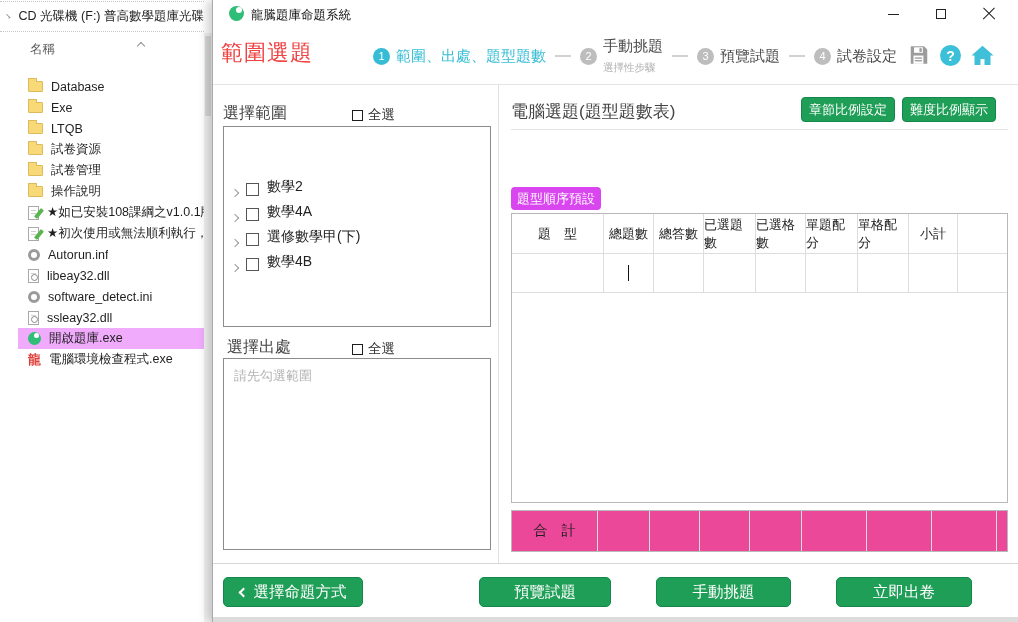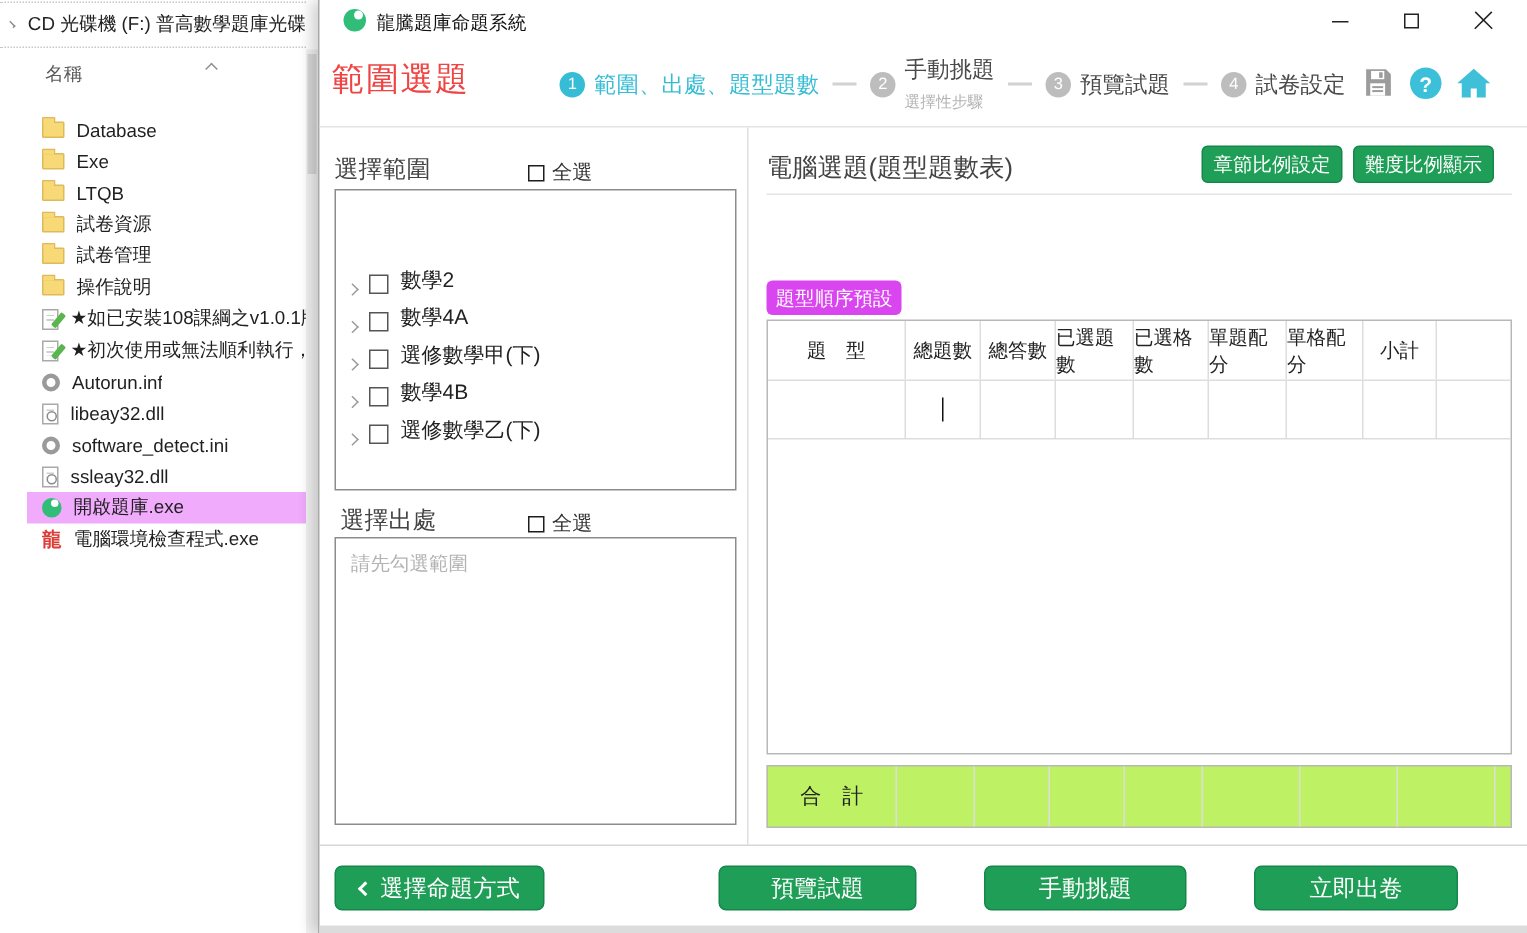--- a/index.html
+++ b/index.html
@@ -89,21 +89,21 @@
   .badge { position:absolute; left:298px; top:187px; width:90px; height:23px; background:#d946ef; color:#fff; border-radius:4px; font-size:13px; display:flex; align-items:center; justify-content:center; }
   .qtable { position:absolute; left:298px; top:213px; width:497px; height:290px; border:1px solid #b8b8b8; background:#fff; }
   .trow { display:flex; width:100%; }
   .trow.hdr { height:40px; border-bottom:1px solid #ddd; }
   .trow.data { height:39px; border-bottom:1px solid #ddd; }
   .tcell { border-right:1px solid #ddd; display:flex; align-items:center; justify-content:center; font-size:13px; color:#222; position:relative; }
   .tcell:last-child { border-right:none; }
   .c0{width:92px}.c1{width:50px}.c2{width:50px}.c3{width:52px}.c4{width:50px}.c5{width:52px}.c6{width:51px}.c7{width:49px}.c8{flex:1}
   .caret { width:1.5px; height:16px; background:#111; animation:blink 1s step-end infinite; }
   @keyframes blink { 50% { opacity:0; } }
-  .total-box { position:absolute; left:298px; top:510px; width:497px; height:42px; border:1px solid #b8b8b8; display:flex; background:#bef264; }
+  .total-box { position:absolute; left:298px; top:510px; width:497px; height:42px; border:1px solid #b8b8b8; display:flex; background:#ec4899; }
   .total-cell { border-right:1px solid #ddd; display:flex; align-items:center; justify-content:center; font-size:14px; color:#222; }
   .total-box .total-cell:last-child { border-right:none; }
   .t0{width:86px}.t1{width:52px}.t2{width:50px}.t3{width:50px}.t4{width:52px}.t5{width:65px}.t6{width:65px}.t7{width:65px}.t8{flex:1}
 
   
   .gbtn { position:absolute; height:30px; background:#1e9e56; color:#fff; border:1px solid #15874a; border-radius:5px; font-size:15.5px; font-family:inherit; display:flex; align-items:center; justify-content:center; gap:7px; cursor:pointer; }
   .wchev { width:7px; height:7px; border-width:2px; border-color:#fff; flex:0 0 auto; }
 </style>
 </head>
 <body>
@@ -269,25 +269,20 @@
     <div class="titem" style="top:58px">
       <span class="chev chev-right tchev"></span>
       <span class="cb"></span>
       <span class="tlabel">選修數學甲(下)</span>
     </div>
     <div class="titem" style="top:83px">
       <span class="chev chev-right tchev"></span>
       <span class="cb"></span>
       <span class="tlabel">數學4B</span>
     </div>
-    <div class="titem" style="top:108px">
-      <span class="chev chev-right tchev"></span>
-      <span class="cb"></span>
-      <span class="tlabel">選修數學乙(下)</span>
-    </div>
   </div>
 
   <span class="panel-title" style="left:14px;top:337px">選擇出處</span>
   <div class="sel-all" style="left:139px;top:340px">
     <span class="cb-bold"></span>
     <span>全選</span>
   </div>
   <div class="list-box" style="left:10px;top:358px;width:268px;height:192px">
     <span class="placeholder" style="left:10px;top:8px">請先勾選範圍</span>
   </div>

